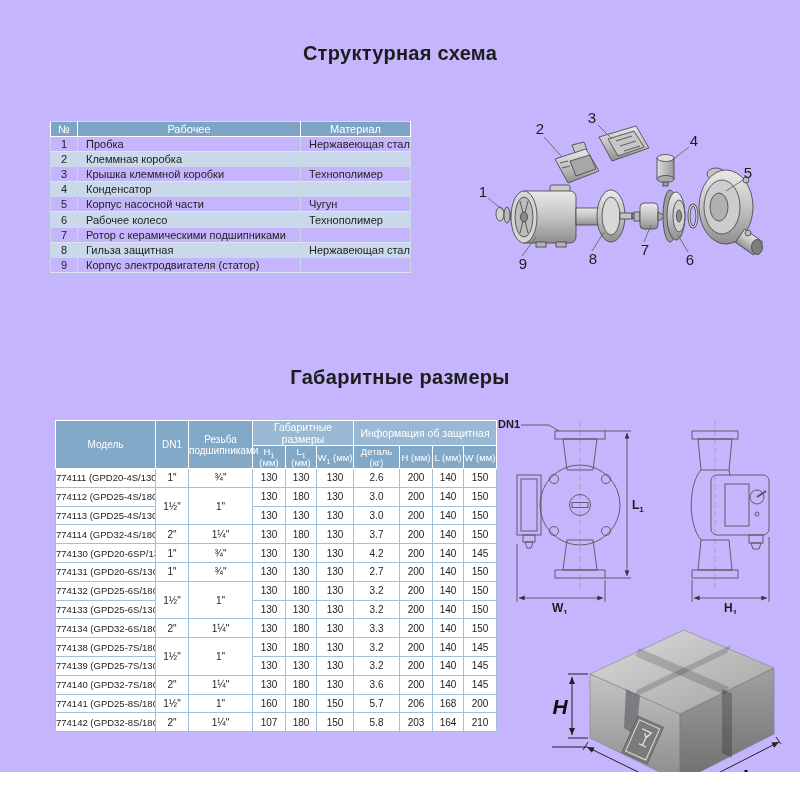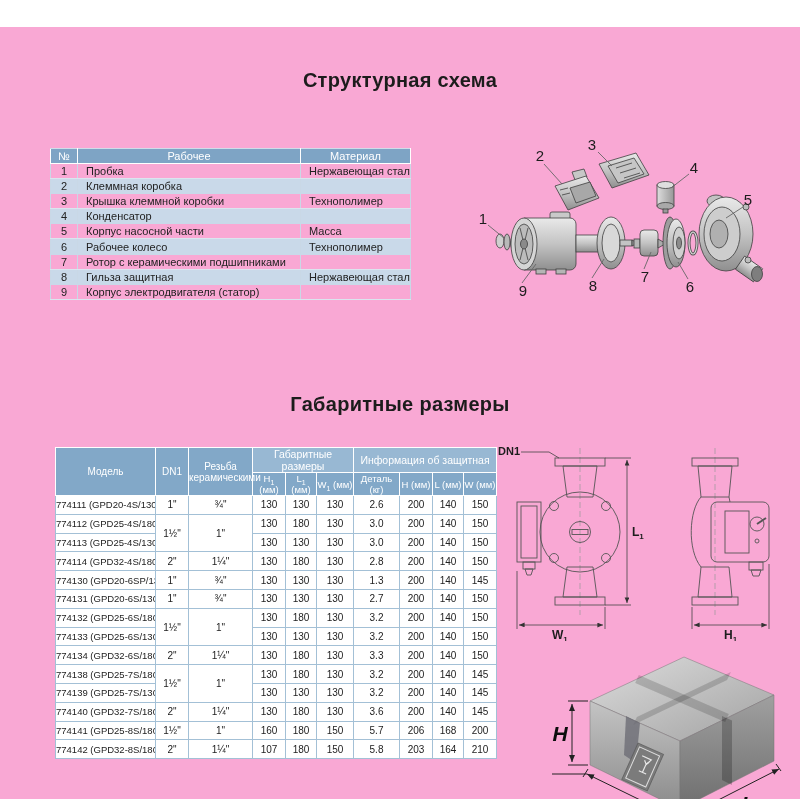--- a/index.html
+++ b/index.html
@@ -1,18 +1,18 @@
 <!DOCTYPE html>
 <html><head>
 <meta charset="utf-8">
 <style>
   * { margin:0; padding:0; box-sizing:border-box; }
   html,body { background:#ffffff; }
   body { font-family:"Liberation Sans", sans-serif; color:#2e2e2e; }
-  .page { position:relative; width:800px; height:772px; background:#f9a8d4; overflow:hidden;margin-top:27px; }
+  .page { position:relative; width:800px; height:772px; background:#c4b5fd; overflow:hidden; }
 
   .section-title { position:absolute; left:0; width:100%; text-align:center;
     font-size:20px; font-weight:600; color:#1c1c1c; letter-spacing:.3px; }
   #title-structural { top:42px; }
   #title-dimensions { top:366px; }
 
   
   .parts-table { position:absolute; left:50px; top:121px; width:360px;
     border-collapse:collapse; table-layout:fixed; font-size:11px; }
   .parts-table th { background:#7ea4c5; color:#fff; font-weight:400; height:15px;
@@ -78,21 +78,21 @@
           <td class="pc-material">Технополимер</td>
         </tr>
         <tr class="alt">
           <td class="pc-num">4</td>
           <td class="pc-name">Конденсатор</td>
           <td class="pc-material"></td>
         </tr>
         <tr>
           <td class="pc-num">5</td>
           <td class="pc-name">Корпус насосной части</td>
-          <td class="pc-material">Масса</td>
+          <td class="pc-material">Чугун</td>
         </tr>
         <tr class="alt">
           <td class="pc-num">6</td>
           <td class="pc-name">Рабочее колесо</td>
           <td class="pc-material">Технополимер</td>
         </tr>
         <tr>
           <td class="pc-num">7</td>
           <td class="pc-name">Ротор с керамическими подшипниками</td>
           <td class="pc-material"></td>
@@ -243,21 +243,21 @@
         <col style="width:37px">
       <col style="width:46px">
         <col style="width:33px">
         <col style="width:31px">
         <col style="width:33px">
     </colgroup>
     <thead>
       <tr class="h-top">
         <th class="main" rowspan="2">Модель</th>
         <th class="main" rowspan="2">DN1</th>
-        <th class="main" rowspan="2">Резьба керамическими</th>
+        <th class="main" rowspan="2">Резьба подшипниками</th>
         <th class="grp" colspan="3">Габаритные размеры</th>
         <th class="grp" colspan="4">Информация об защитная</th>
       </tr>
       <tr class="h-sub">
           <th>H<sub>1</sub> (мм)</th>
           <th>L<sub>1</sub> (мм)</th>
           <th>W<sub>1</sub> (мм)</th>
           <th>Деталь (кг)</th>
           <th>H (мм)</th>
           <th>L (мм)</th>
@@ -299,33 +299,33 @@
           <td>140</td>
           <td>150</td>
         </tr>
         <tr>
           <td class="c-model">774114 (GPD32-4S/180)</td>
           <td>2"</td>
           <td>1¼"</td>
           <td>130</td>
           <td>180</td>
           <td>130</td>
-          <td>2.8</td>
+          <td>3.7</td>
           <td>200</td>
           <td>140</td>
           <td>150</td>
         </tr>
         <tr>
           <td class="c-model">774130 (GPD20-6SP/130)</td>
           <td>1"</td>
           <td>¾"</td>
           <td>130</td>
           <td>130</td>
           <td>130</td>
-          <td>1.3</td>
+          <td>4.2</td>
           <td>200</td>
           <td>140</td>
           <td>145</td>
         </tr>
         <tr>
           <td class="c-model">774131 (GPD20-6S/130)</td>
           <td>1"</td>
           <td>¾"</td>
           <td>130</td>
           <td>130</td>

